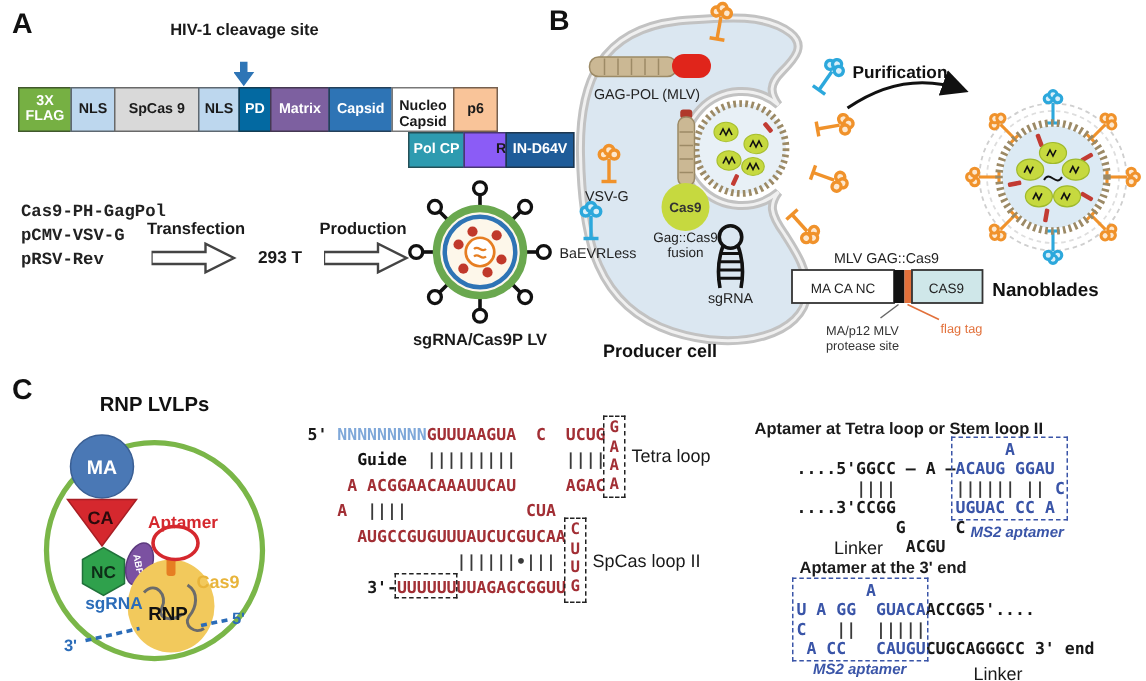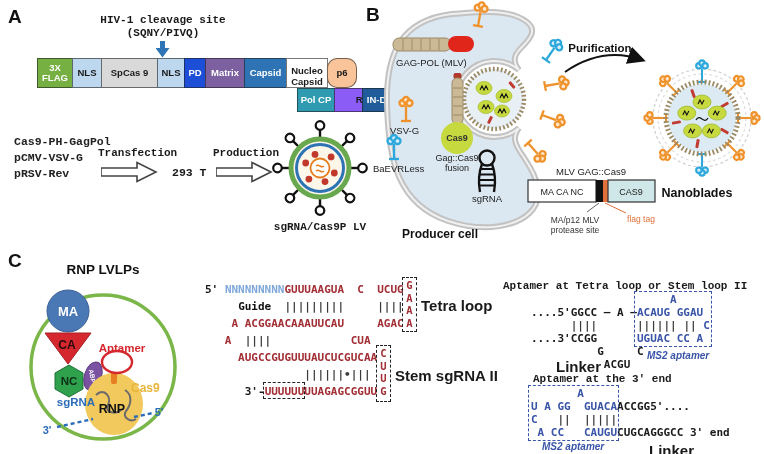--- a/index.html
+++ b/index.html
@@ -1,28 +1,28 @@
 <!DOCTYPE html>
 <html><head>
 <meta charset="utf-8">
 <style>
   html,body{margin:0;padding:0;background:#fff;}
   .page{position:relative;width:764px;height:454px;background:#fff;overflow:hidden;
         font-family:"Liberation Sans",sans-serif;color:#1a1a1a;}
   .abs{position:absolute;}
   .plabel{font-weight:bold;font-size:19px;color:#111;}
-  .b11{font-weight:bold;font-size:11px;font-family:Liberation Mono, monospace;}
-  .b10{font-weight:bold;font-size:15px;}
+  .b11{font-weight:bold;font-size:11px;}
+  .b10{font-weight:normal;font-size:12px;}
   .ctr{text-align:center;}
   .genes{display:flex;align-items:stretch;}
   .genes1{height:30px;}
   .genes2{height:24px;}
   .genebox{display:flex;flex-direction:column;justify-content:center;align-items:center;
            border:1px solid rgba(30,30,30,.6);box-sizing:border-box;font-weight:bold;
-           font-size:9.5px;line-height:10.5px;text-align:center;height:100%;margin-left:25px;}
+           font-size:9.5px;line-height:10.5px;text-align:center;height:100%;}
   .genes .genebox + .genebox{margin-left:-1px;}
   .plasmids div{font-weight:bold;font-size:11.5px;line-height:16.2px;color:#222;}
   .seq{font-family:"DejaVu Sans Mono",monospace;font-weight:bold;font-size:11px;white-space:pre;}
   .lh17 .seqline{line-height:17px;height:17px;}
   .lh13 .seqline{line-height:13px;height:13px;}
   .sc-k{color:#1a1a1a;} .sc-r{color:#a22f35;text-align:right;} .sc-b{color:#7fa8d9;}
   .sc-p{color:#3a3a3a;} .sc-g{color:#111;}
   .seqB .sc-b{color:#3a55a8;}
   .dashbox{position:absolute;border:1.5px dashed #222;box-sizing:border-box;}
   .dashblue{border:1.5px dashed #3a55a8;box-sizing:border-box;position:absolute;}
@@ -32,54 +32,53 @@
   svg text{font-family:"Liberation Sans",sans-serif;}
 </style>
 </head>
 <body>
 
 <div class="page">
 
   <div class="abs plabel" style="left:8px;top:6px;">A</div>
 
   <div class="abs b11 ctr" style="left:63px;top:14px;width:200px;">HIV-1 cleavage site</div>
-  <div class="abs b11 ctr" style="left:63px;top:27px;width:200px;">(SQNY/PIVQ)</div>
 
   <svg class="abs" style="left:156px;top:41px;" width="14" height="18">
     <path d="M4,0 h5 v7 h4.5 l-7,9.5 -7,-9.5 h4.5 z" fill="#2e75b6"></path>
   </svg>
 
   <div class="abs genes genes1" style="left:12px;top:58px;">
       <div class="genebox" style="width: 36px; background: rgb(118, 176, 67); color: rgb(255, 255, 255);">
         <div>3X</div>
         <div>FLAG</div>
       </div>
       <div class="genebox" style="width: 30px; background: rgb(189, 215, 238); color: rgb(26, 26, 26);">
         <div>NLS</div>
       </div>
       <div class="genebox" style="width: 57px; background: rgb(217, 217, 217); color: rgb(26, 26, 26);">
         <div>SpCas 9</div>
       </div>
       <div class="genebox" style="width: 28px; background: rgb(189, 215, 238); color: rgb(26, 26, 26);">
         <div>NLS</div>
       </div>
-      <div class="genebox" style="width: 22px; background: #1d4ed8; color: rgb(255, 255, 255);">
+      <div class="genebox" style="width: 22px; background: #0369a1; color: rgb(255, 255, 255);">
         <div>PD</div>
       </div>
       <div class="genebox" style="width: 40px; background: rgb(125, 96, 160); color: rgb(255, 255, 255);">
         <div>Matrix</div>
       </div>
       <div class="genebox" style="width: 43px; background: rgb(46, 116, 181); color: rgb(255, 255, 255);">
         <div>Capsid</div>
       </div>
       <div class="genebox" style="width: 42px; background: rgb(255, 255, 255); color: rgb(26, 26, 26); justify-content: flex-end;">
         <div>Nucleo</div>
         <div>Capsid</div>
       </div>
-      <div class="genebox" style="width: 30px; background: rgb(249, 196, 153); color: rgb(26, 26, 26); border-radius: 10px;">
+      <div class="genebox" style="width: 30px; background: rgb(249, 196, 153); color: rgb(26, 26, 26);">
         <div>p6</div>
       </div>
     </div>
   <div class="abs genes genes2" style="left:272px;top:88px;">
       <div class="genebox" style="width: 38px; background: rgb(46, 155, 176); color: rgb(255, 255, 255);">
         <div>Pol CP</div>
       </div>
       <div class="genebox" style="width: 24px; background: #8b5cf6; color: rgb(26, 26, 26); padding-left: 27px;">
         <div>RT</div>
       </div>
@@ -382,21 +381,21 @@
   </div>
   <div class="abs b10" style="left:421px;top:297px;">Tetra loop</div>
   <div class="dashbox" style="left:376px;top:345px;width:15px;height:57px;">
     <div class="stack" style="padding-top:1px;">
         <div>C</div>
         <div>U</div>
         <div>U</div>
         <div>G</div>
       </div>
   </div>
-  <div class="abs b10" style="left:395px;top:367px;">Stem sgRNA II</div>
+  <div class="abs b10" style="left:395px;top:367px;">SpCas loop II</div>
   <div class="dashbox" style="left:263px;top:382px;width:42px;height:17px;"></div>
 
   <div class="abs b11" style="left:503px;top:280px;">Aptamer at Tetra loop or Stem loop II</div>
   <div class="abs seq lh13 seqB" style="left:531px;top:293px;"><div class="seqline"><span class="sc-b">                     A</span></div><div class="seqline"><span class="sc-k">....5'GGCC – A –</span><span class="sc-b">ACAUG GGAU</span></div><div class="seqline"><span class="sc-k">      </span><span class="sc-p">||||</span><span class="sc-k">      </span><span class="sc-p">||||||</span><span class="sc-k"> </span><span class="sc-p">||</span><span class="sc-k"> </span><span class="sc-b">C</span></div><div class="seqline"><span class="sc-k">....3'CCGG</span><span class="sc-k">      </span><span class="sc-b">UGUAC CC A</span></div><div class="seqline"><span class="sc-k">          G     C</span></div><div class="seqline"><span class="sc-k">           ACGU</span></div></div>
   <div class="dashblue" style="left:634px;top:291px;width:78px;height:56px;"></div>
   <div class="abs b10" style="left:556px;top:358px;">Linker</div>
   <div class="abs ms2" style="left:647px;top:350px;">MS2 aptamer</div>
 
   <div class="abs b11" style="left:533px;top:373px;">Aptamer at the 3' end</div>
   <div class="abs seq lh13 seqB" style="left:531px;top:387px;"><div class="seqline"><span class="sc-b">       A</span></div><div class="seqline"><span class="sc-b">U A GG  GUACA</span><span class="sc-k">ACCGG5'....</span></div><div class="seqline"><span class="sc-b">C   </span><span class="sc-p">||</span><span class="sc-k">  </span><span class="sc-p">|||||</span></div><div class="seqline"><span class="sc-b"> A CC   CAUGU</span><span class="sc-k">CUGCAGGGCC 3' end</span></div></div>

